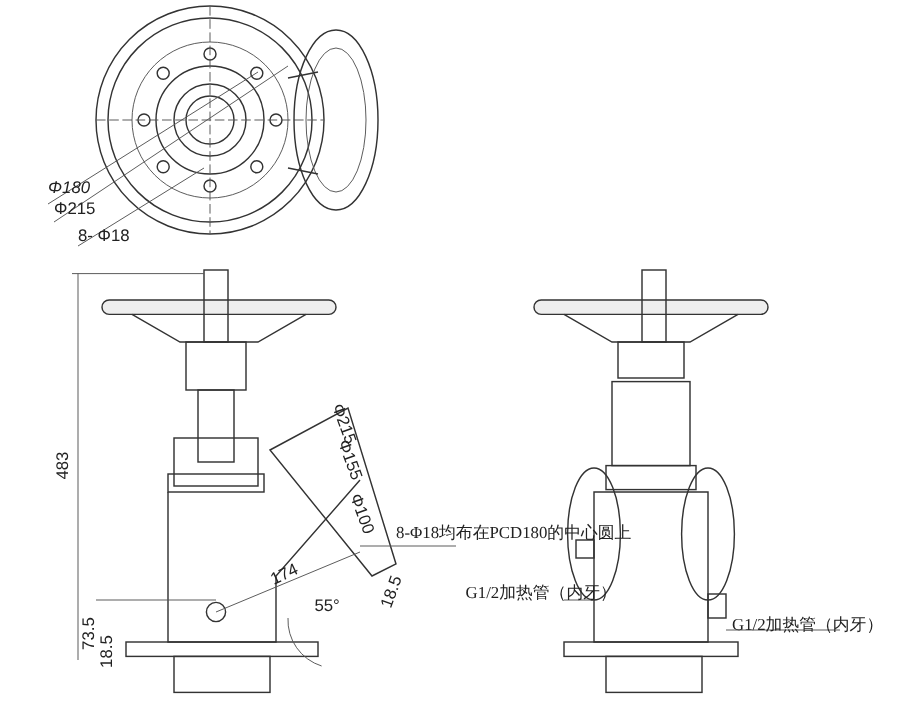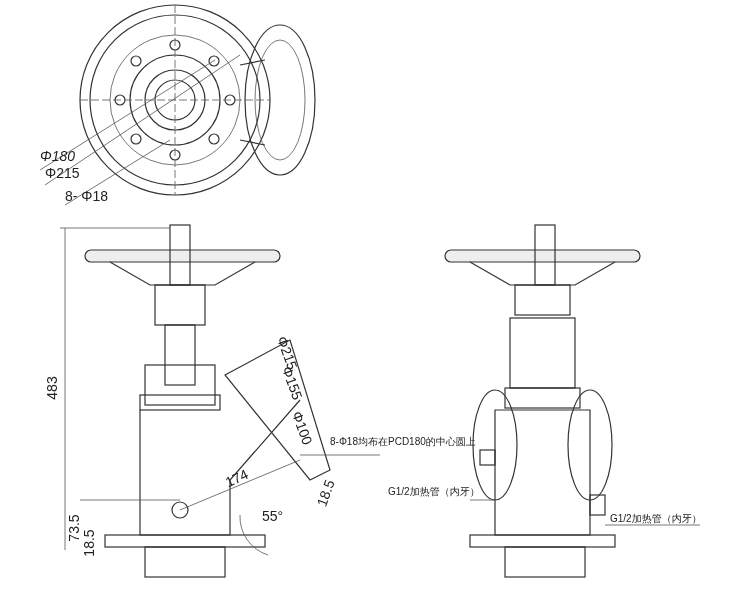--- a/index.html
+++ b/index.html
@@ -2,21 +2,21 @@
 <html><head>
 <meta charset="utf-8">
 <style>
   html,body{margin:0;padding:0;background:#fff;}
   body{width:755px;height:594px;position:relative;overflow:hidden;font-family:"Liberation Sans",sans-serif;}
   svg{position:absolute;left:0;top:0;}
   .ln{stroke:#333;fill:none;stroke-width:1.2;}
   .thin{stroke:#555;fill:none;stroke-width:0.8;}
   .fillg{fill:#eee;stroke:#333;stroke-width:1.2;}
   .lbl{position:absolute;font-size:14px;color:#222;white-space:nowrap;}
-  .sm{font-size:10px;}
+  .sm{font-size:14px;font-family:Liberation Serif, serif;}
 </style>
 </head>
 <body>
 
 <svg width="755" height="594" viewBox="0 0 755 594">
 
   <g>
     <circle class="ln" cx="175" cy="100" r="95"></circle>
     <circle class="ln" cx="175" cy="100" r="85"></circle>
     <circle class="thin" cx="175" cy="100" r="65"></circle>
@@ -87,18 +87,18 @@
 <div class="lbl" style="left:45px;top:165px;">Φ215</div>
 <div class="lbl" style="left:65px;top:188px;">8- Φ18</div>
 
 <div class="lbl" style="left:40px;top:380px;transform:rotate(-90deg);">483</div>
 <div class="lbl" style="left:270px;top:345px;transform:rotate(70deg);">Φ215</div>
 <div class="lbl" style="left:275px;top:375px;transform:rotate(70deg);">Φ155</div>
 <div class="lbl" style="left:285px;top:420px;transform:rotate(70deg);">Φ100</div>
 <div class="lbl sm" style="left:330px;top:435px;">8-Φ18均布在PCD180的中心圆上</div>
 <div class="lbl" style="left:225px;top:470px;transform:rotate(-25deg);">174</div>
 <div class="lbl" style="left:312px;top:485px;transform:rotate(-70deg);">18.5</div>
-<div class="lbl" style="left:262px;top:508px;">55°</div>
+<div class="lbl" style="left:262px;top:496px;">55°</div>
 <div class="lbl" style="left:60px;top:520px;transform:rotate(-90deg);">73.5</div>
 <div class="lbl" style="left:75px;top:535px;transform:rotate(-90deg);">18.5</div>
 
 <div class="lbl sm" style="left:388px;top:485px;">G1/2加热管（内牙）</div>
 <div class="lbl sm" style="left:610px;top:512px;">G1/2加热管（内牙）</div>
 
 </body></html>

